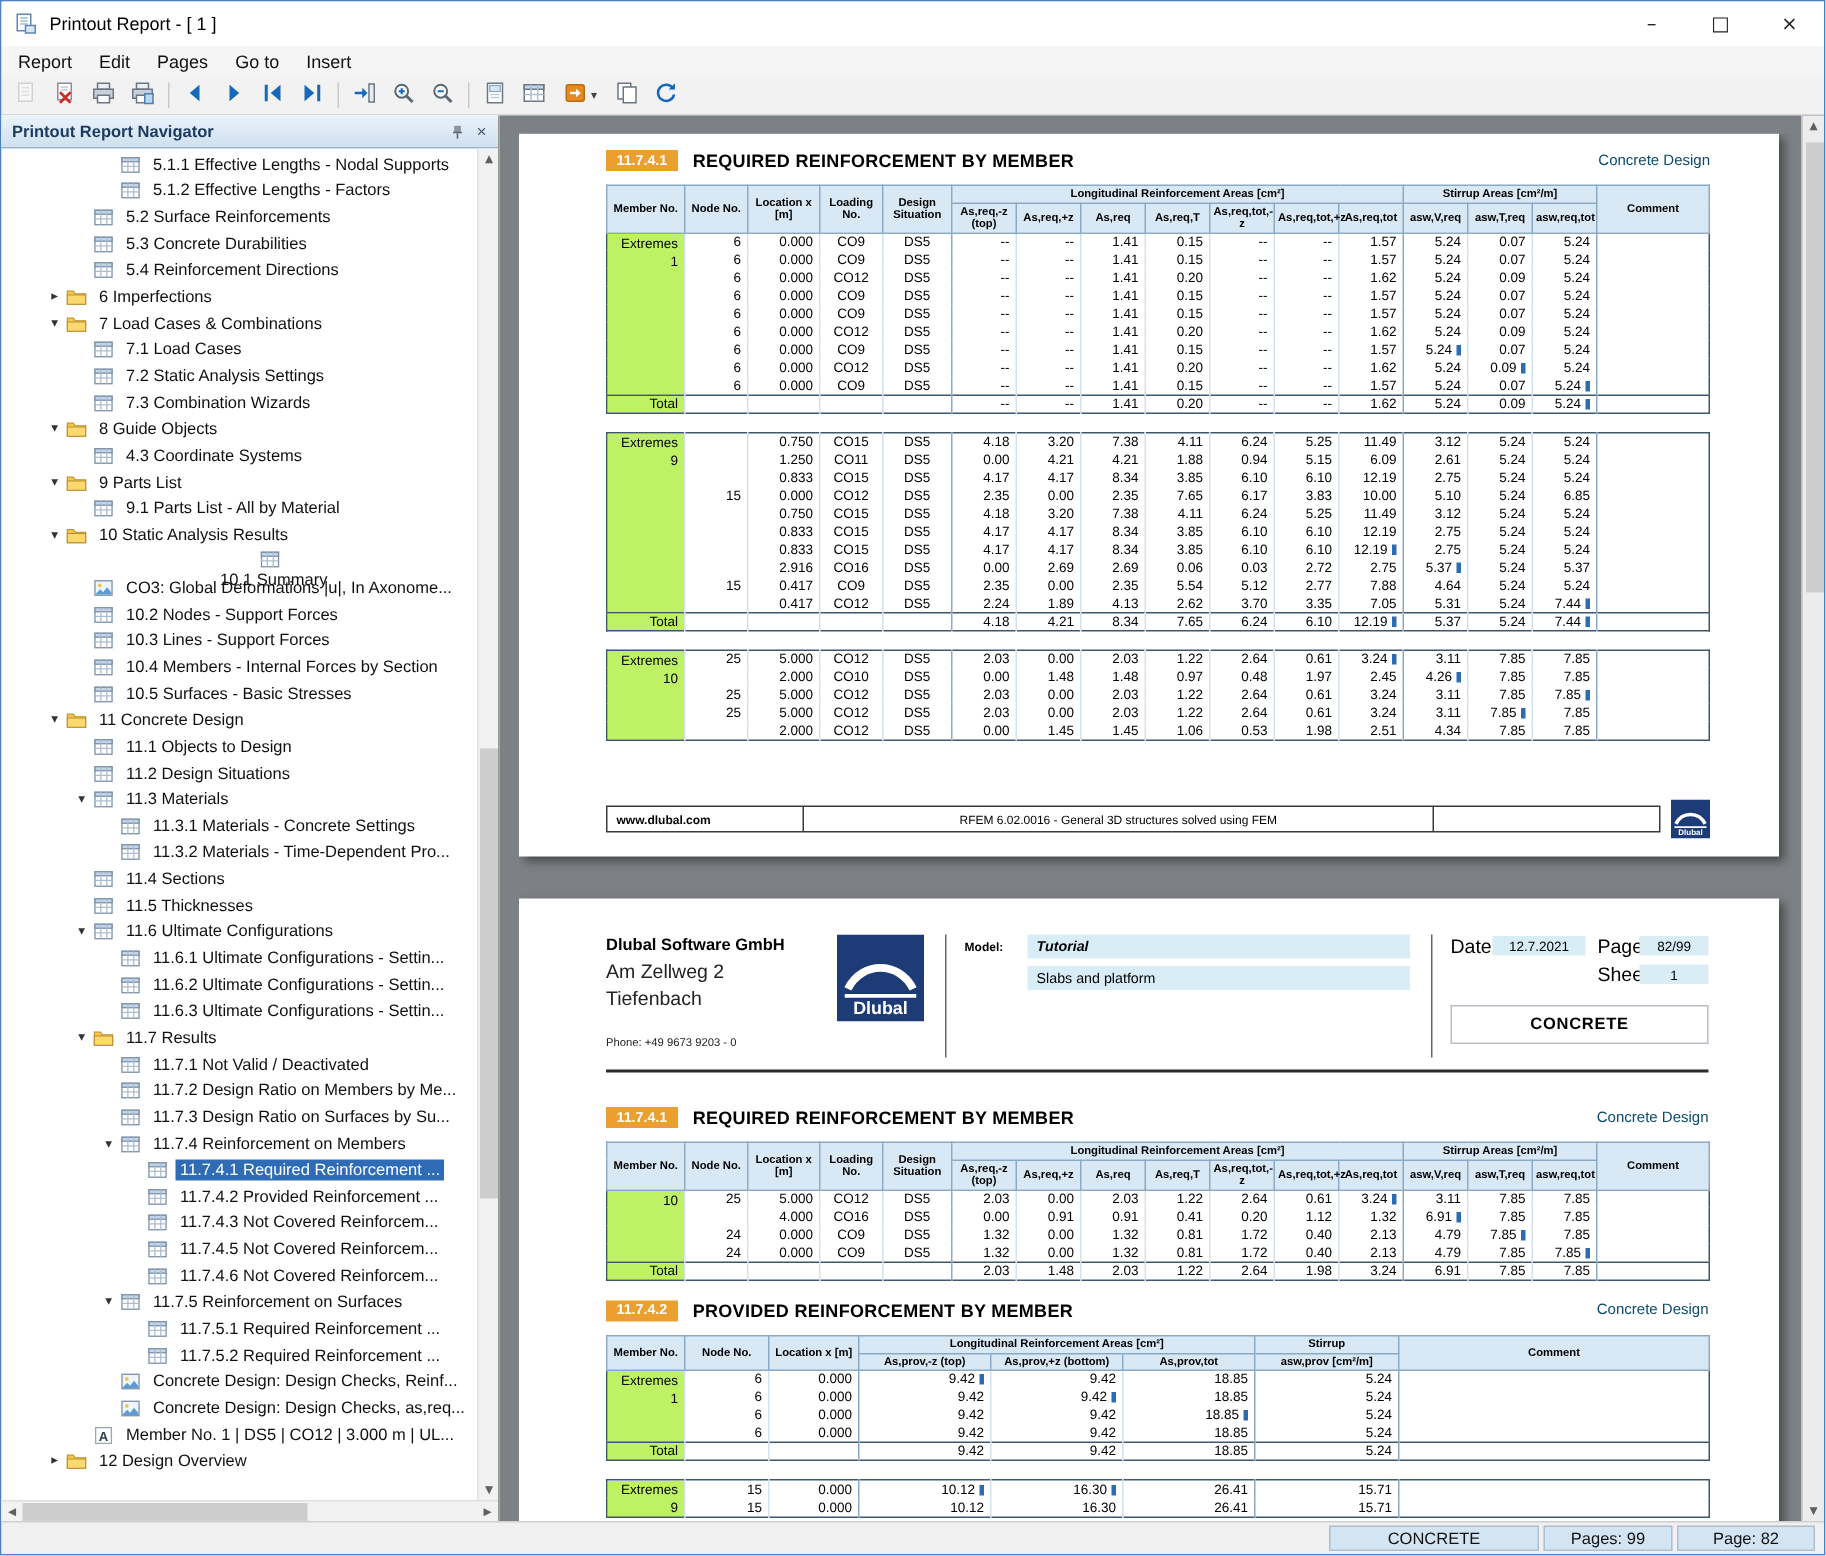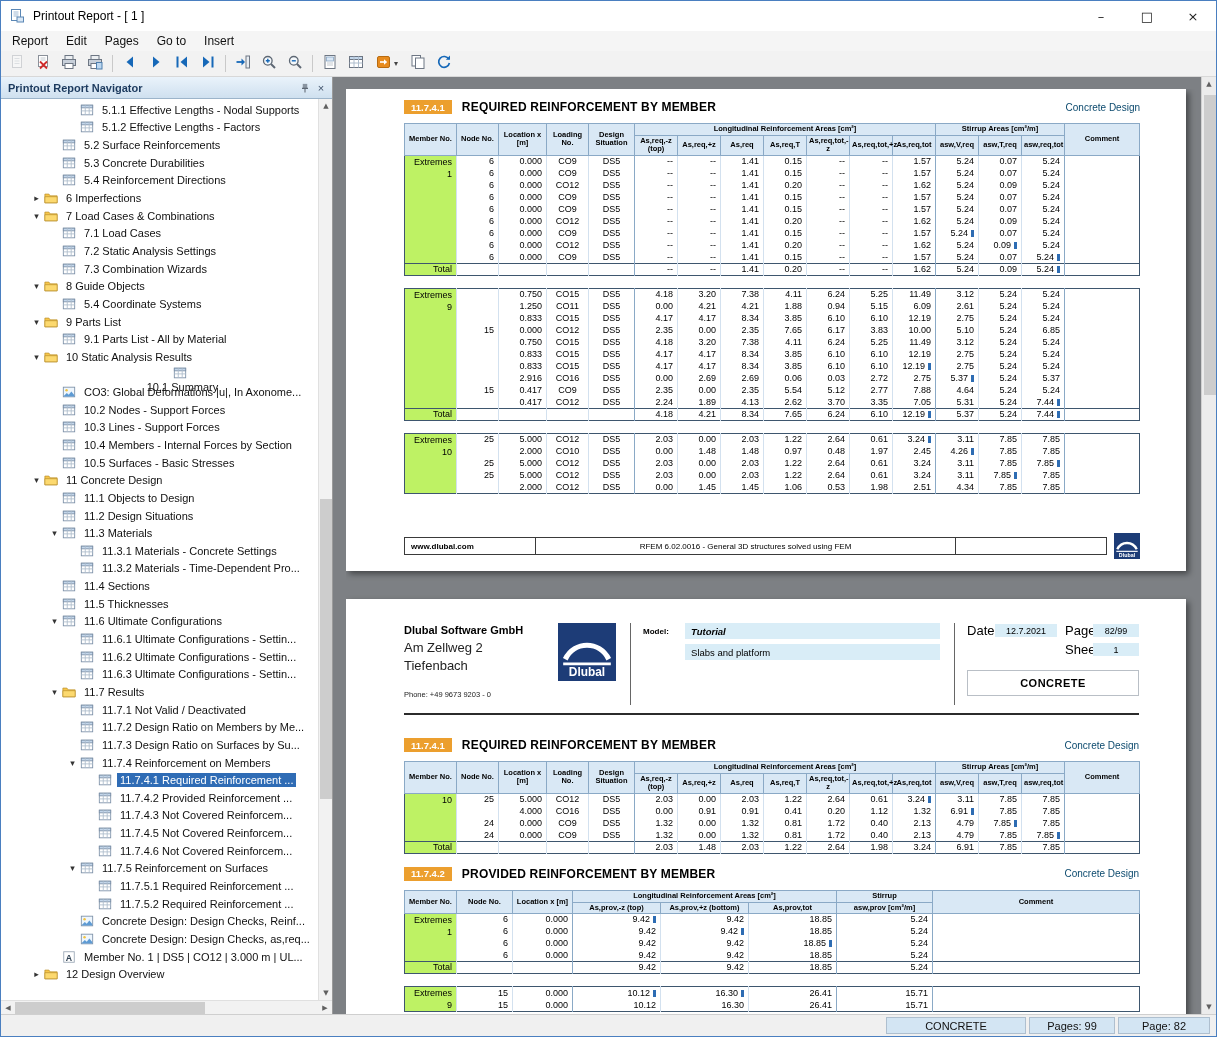--- a/index.html
+++ b/index.html
@@ -378,21 +378,21 @@
             </div>
             <div class="tree-row" style="padding-left: 46px;">
               <span class="chev"></span>
               <span class="ticon">
                 <svg viewBox="0 0 16 16" width="14" height="14">
                   <rect x="1.5" y="2.5" width="13" height="11" fill="#fff" stroke="#7d91a8"></rect>
                   <rect x="1.5" y="2.5" width="13" height="3" fill="#c3d7ec" stroke="#7d91a8"></rect>
                   <path d="M6 2.5v11M10.5 2.5v11M1.5 9h13" stroke="#aebdcd" fill="none"></path>
                 </svg>
               </span>
-              <span class="tlabel">5.4 Coordinate Systems</span>
+              <span class="tlabel">4.3 Coordinate Systems</span>
             </div>
             <div class="tree-row" style="padding-left: 28px;">
               <span class="chev">▾</span>
               <span class="ticon">
                 <svg viewBox="0 0 16 16" width="14" height="14">
                   <path d="M1 3.5h4.6l1.4 2H15v8H1z" fill="#f7c64a" stroke="#b98f2d" stroke-width="0.8"></path>
                   <path d="M1 6.5h14v7H1z" fill="#fcd96f" stroke="#b98f2d" stroke-width="0.8"></path>
                 </svg>
               </span>
               <span class="tlabel">9 Parts List</span>

